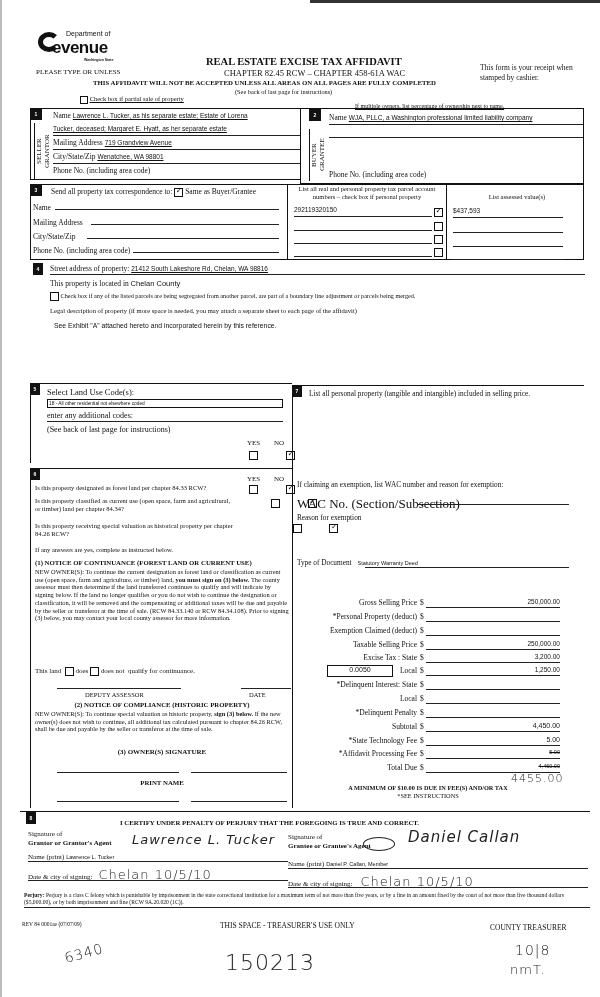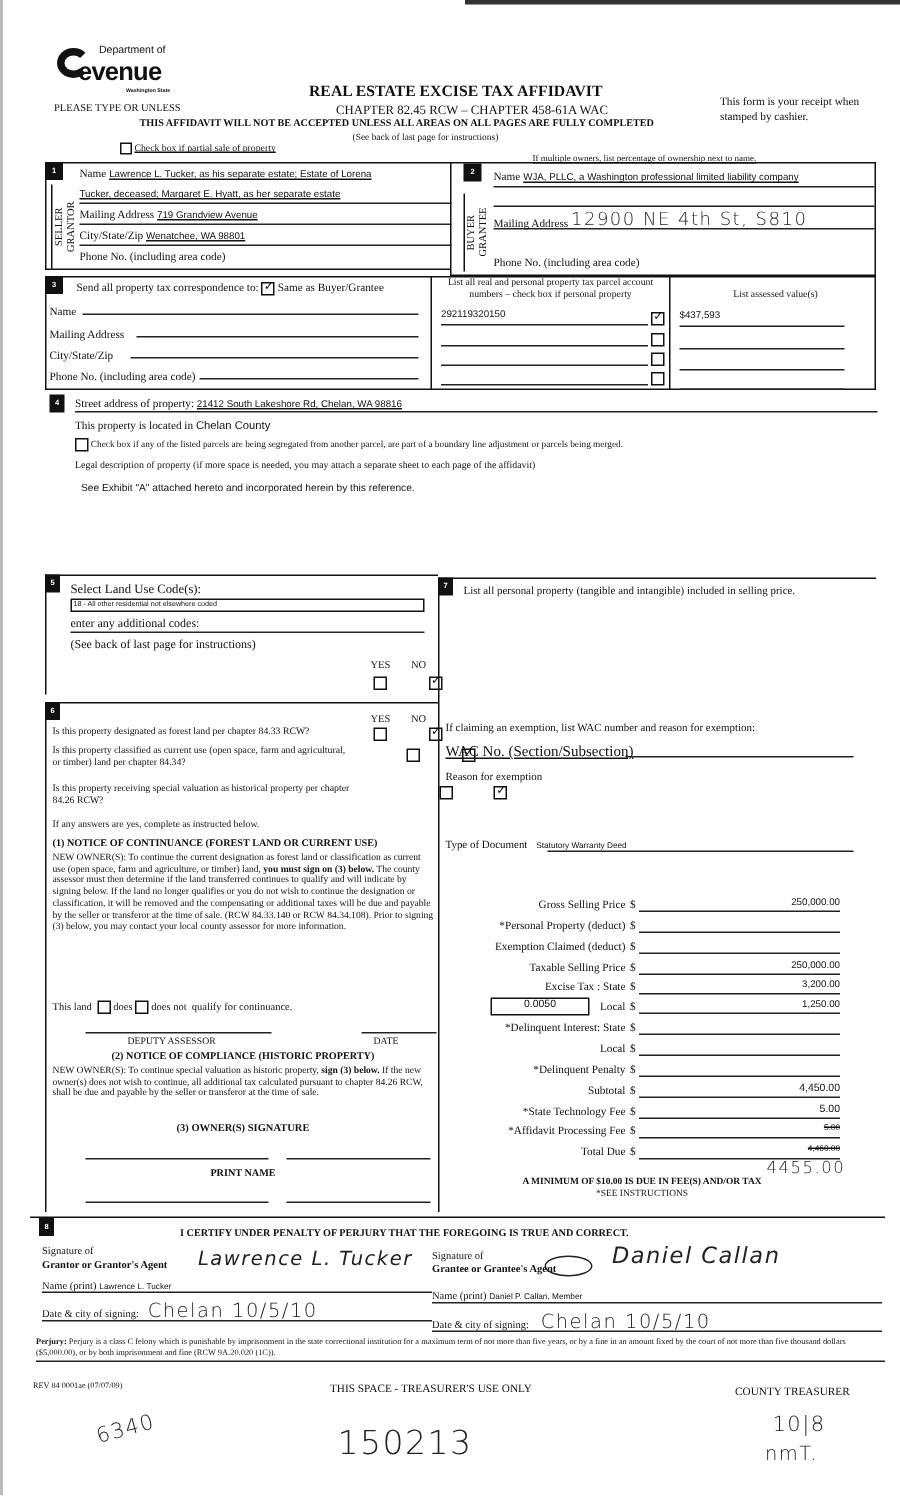--- a/index.html
+++ b/index.html
@@ -66,24 +66,20 @@
 </div>
 
 <div class="abs box" style="left:300px;top:108px;width:284px;height:76px;">
   <div class="abs blk" style="left:8px;top:0px;width:12px;height:12px;line-height:12px;">2</div>
   <div class="abs vert" style="left:8px;top:20px;width:16px;height:52px;border-right:1px solid #111;"><span>BUYER GRANTEE</span></div>
   <div class="abs" style="left:28px;top:4px;width:254px;border-bottom:1px solid #222;height:12px;">
     <span>Name</span>
     <span class="fv">WJA, PLLC, a Washington professional limited liability company</span>
   </div>
   <div class="abs line" style="left:28px;top:17px;width:254px;height:12px;"></div>
-  <div class="abs" style="left:28px;top:30px;width:254px;border-bottom:1px solid #222;height:14px;">
-    <span style="vertical-align:bottom;">Mailing Address</span>
-    <span class="hand" style="font-size:12px;">12900 NE 4th St, S810</span>
-  </div>
   <div class="abs" style="left:28px;top:61px;width:254px;">
     <span>Phone No. (including area code)</span>
   </div>
 </div>
 
 <div class="abs box" style="left:30px;top:184px;width:554px;height:76px;">
   <div class="abs blk" style="left:-1px;top:-1px;width:12px;height:12px;line-height:12px;">3</div>
   <div class="abs" style="left:20px;top:2px;">
     <span>Send all property tax correspondence to:</span>
     <span class="cb checked"></span>
@@ -207,21 +203,21 @@
   <div class="abs line" style="left:26px;top:332px;width:122px;"></div>
   <div class="abs line" style="left:160px;top:332px;width:96px;"></div>
 </div>
 
 <div class="abs" style="left:292px;top:385px;width:292px;height:423px;border-top:1.3px solid #111;border-left:1.3px solid #111;">
   <div class="abs blk" style="left:-1px;top:-1px;width:10px;height:12px;line-height:12px;">7</div>
   <div class="abs" style="left:16px;top:3px;width:250px;font-size:7.3px;line-height:9px;">List all  personal property (tangible and intangible) included in selling price.</div>
   <div class="abs" style="left:16px;top:24px;width:250px;height:70px;"></div>
   <div class="abs" style="left:4px;top:94px;font-size:7.3px;">If claiming an exemption, list WAC number and reason for exemption:</div>
   <div class="abs" style="left:4px;top:110px;">
-    <span style="font-size:10px;text-decoration:underline;">WAC No. (Section/Subsection)</span>
+    <span style="font-size:13px;">WAC No. (Section/Subsection)</span>
     <div class="abs line" style="left:120px;top:8px;width:152px;"></div>
   </div>
   <div class="abs" style="left:4px;top:127px;font-size:7.3px;">Reason for exemption</div>
   <div class="abs" style="left:4px;top:138px;width:270px;height:28px;"></div>
   <div class="abs" style="left:4px;top:172px;width:272px;">
     <span style="font-size:7.3px;">Type of Document</span>
     <span class="sans" style="font-size:5.5px;margin-left:4px;">Statutory Warranty Deed</span>
     <div class="abs line" style="left:68px;top:9px;width:204px;"></div>
   </div>
 

